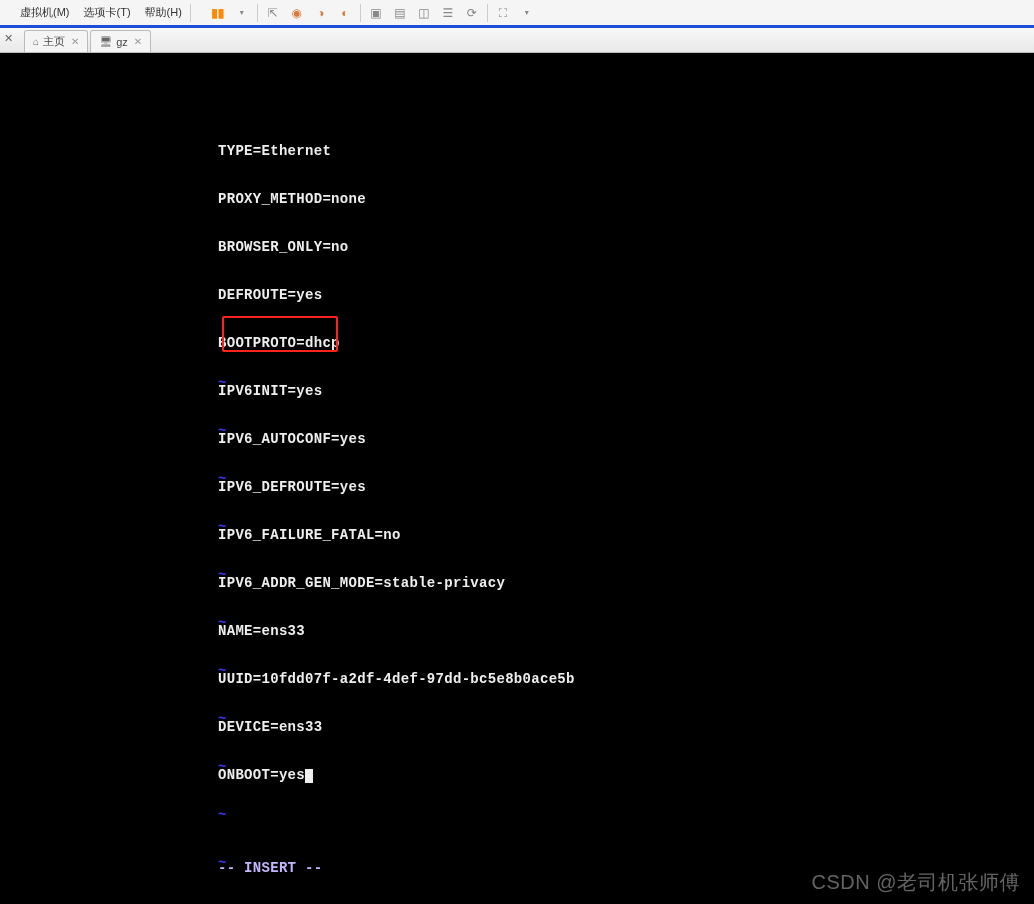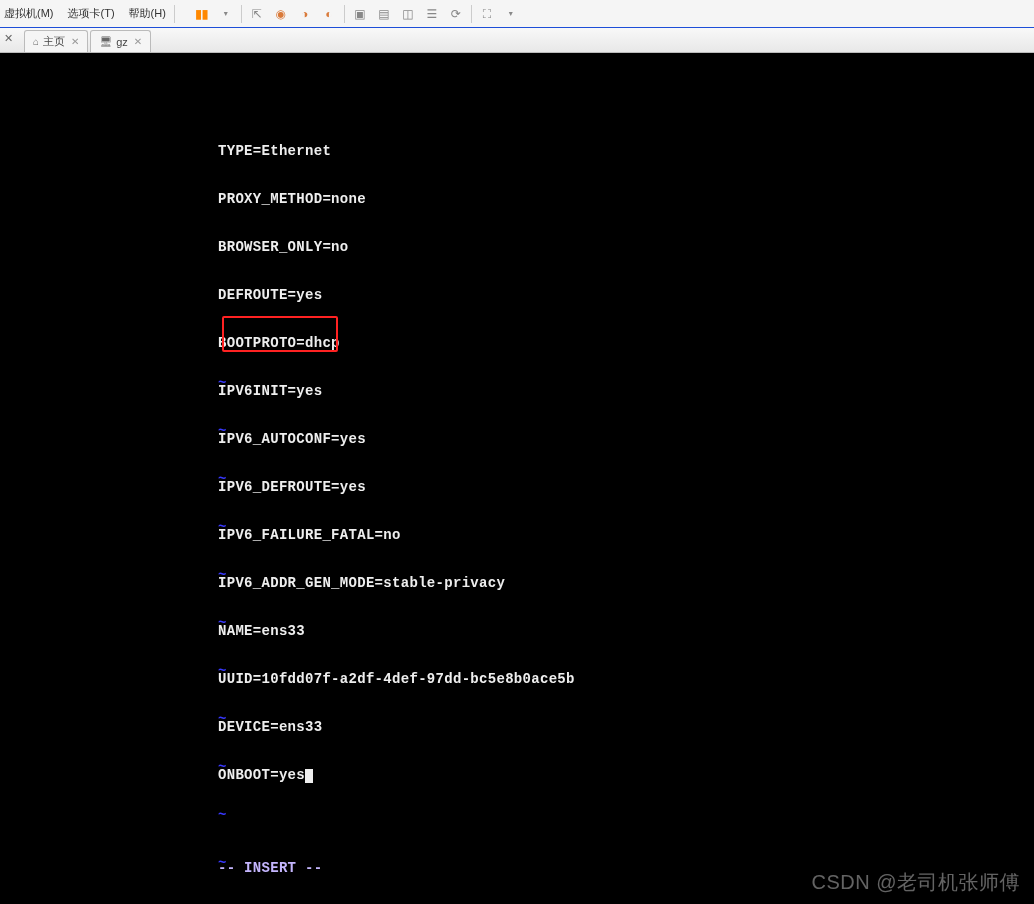--- a/index.html
+++ b/index.html
@@ -12,24 +12,24 @@
       font-size: 12px;
       background: #f0f0f0;
       width: 1034px;
       height: 904px;
       overflow: hidden;
       position: relative;
     }
     .toolbar {
       height: 28px;
       background: #f5f5f5;
-      border-bottom: 1px solid #1d4ed8;
-      display: flex;
-      align-items: center;
-      padding-left: 4px;
+      border-bottom: 3px solid #1d4ed8;
+      display: flex;
+      align-items: center;
+      padding-left: 20px;
       gap: 8px;
     }
     .menu-items {
       display: flex;
       gap: 14px;
       font-size: 11px;
       color: #333;
     }
     .menu-item {
       cursor: pointer;

